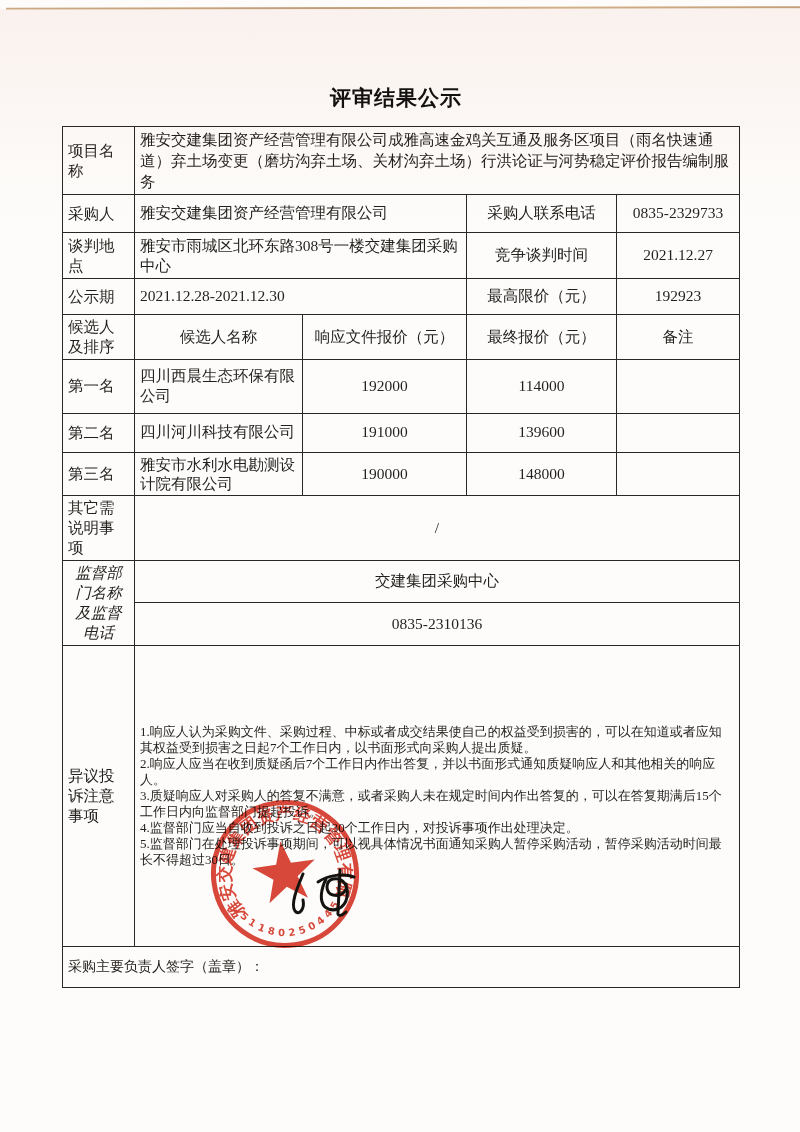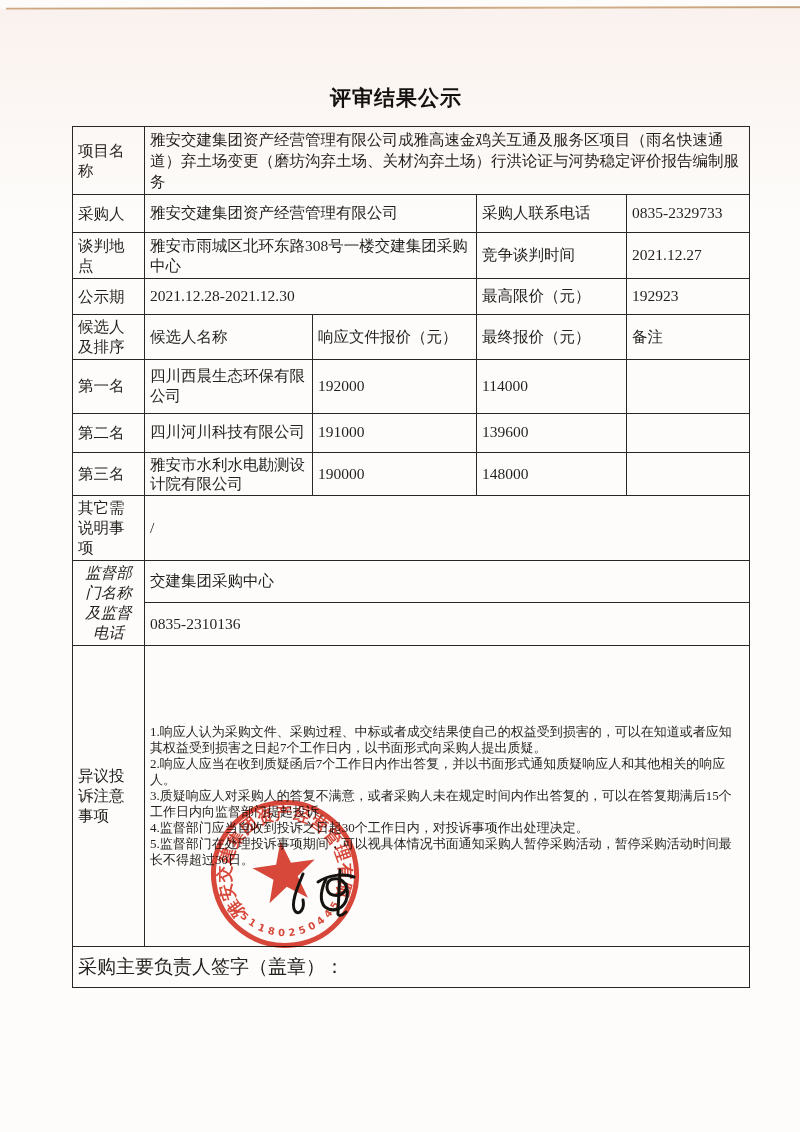--- a/index.html
+++ b/index.html
@@ -19,49 +19,49 @@
     position:absolute;left:0;top:9px;width:800px;height:210px;
     background:linear-gradient(180deg,rgba(246,227,222,.42),rgba(255,255,255,0));
     pointer-events:none;
   }
   .doc-title{
     position:absolute;left:0;top:84px;width:792px;text-align:center;
     font-family:"Liberation Sans","DejaVu Sans",sans-serif;
     font-size:21px;font-weight:bold;letter-spacing:1px;color:#141210;
   }
   table.announce{
-    position:absolute;left:72px;top:126px;
+    position:absolute;left:62px;top:126px;
     border-collapse:collapse;table-layout:fixed;width:677px;
     font-size:15.5px;line-height:1.32;
   }
   table.announce td{
     border:1.6px solid #2b2824;vertical-align:middle;
     padding:2px 5px;overflow:hidden;
   }
   td.lab{padding:2px 3px 2px 5px;text-align:left;line-height:1.28;}
   td.lab-c{text-align:center;padding:2px 2px;line-height:1.28;font-style:italic;}
-  td.cen{text-align:left;}
+  td.cen{text-align:center;}
   td.vleft{text-align:left;padding-left:7px;}
   .r-project td{height:48px;}
   .r-purchaser td{height:33px;}
   .r-venue td{height:41px;}
   .r-publicity td{height:31px;}
   .r-chead td{height:37px;}
   .r-c1 td{height:49px;}
   .r-c2 td{height:34px;}
   .r-c3 td{height:37px;}
   .r-other td{height:29px;}
   .r-sup1 td{height:37px;}
   .r-sup2 td{height:38px;margin-top:48px;}
   .r-notice td{height:296px;}
   .r-sign td{height:36px;}
   .project-cell{text-align:left;line-height:21px;padding:2px 2px;}
   .notice-cell{vertical-align:top;padding:60px 7px 4px 8px;line-height:16px;font-size:13px;}
   .notice-cell div{margin:0;}
-  .sign-cell{position:relative;text-align:left;padding-left:8px;font-size:19px;}
+  .sign-cell{position:relative;text-align:left;padding-left:8px;font-size:14px;}
   
   .seal{
     position:absolute;left:209px;top:798px;width:152px;height:152px;
     transform:rotate(-8deg);
     mix-blend-mode:multiply;opacity:.93;z-index:5;pointer-events:none;
   }
   .seal svg{display:block;}
   
   .signature{
     position:absolute;left:282px;top:862px;width:92px;height:60px;

